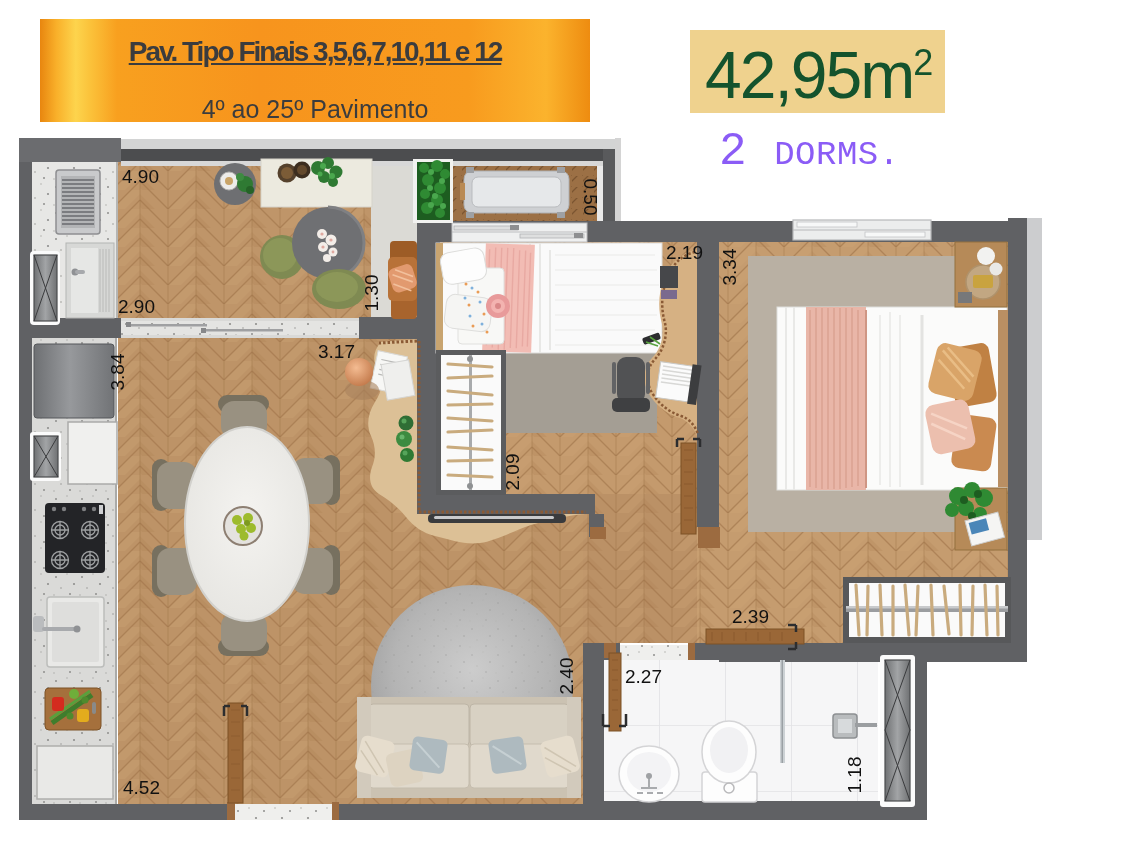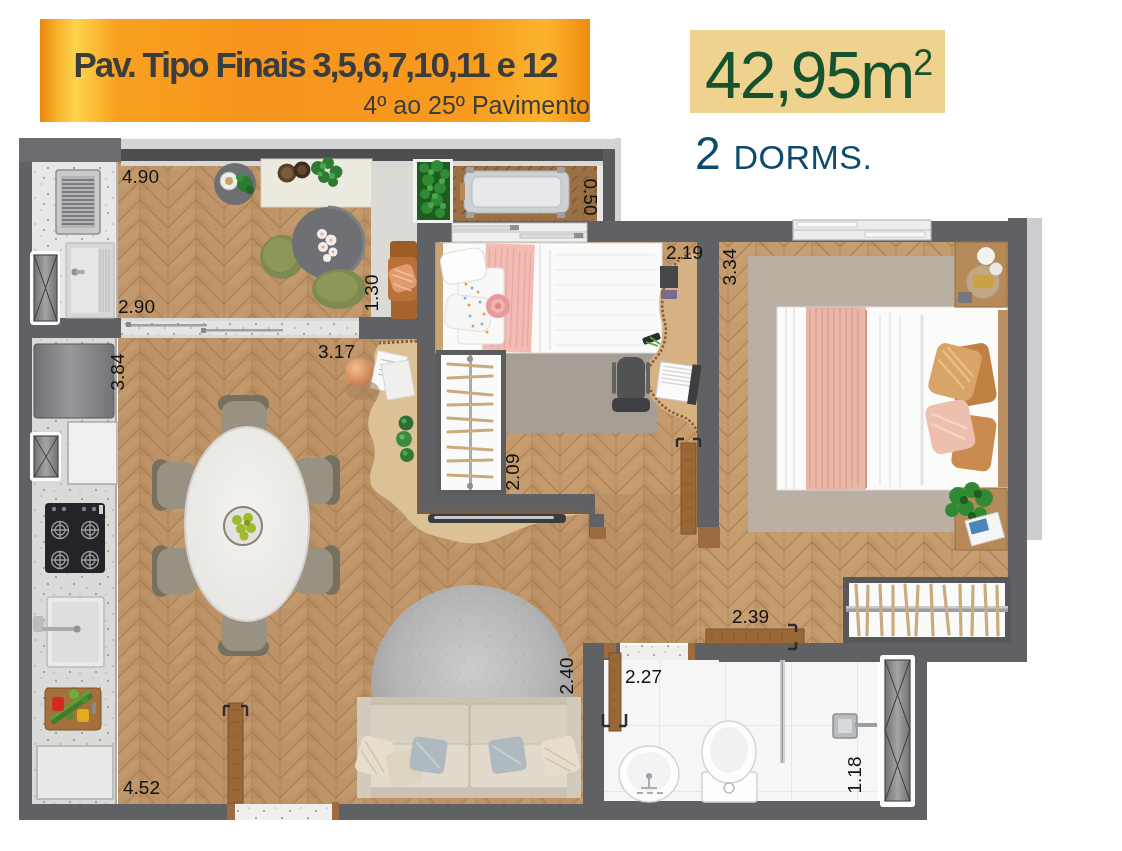--- a/index.html
+++ b/index.html
@@ -1,25 +1,25 @@
 <!DOCTYPE html>
 <html><head>
 <meta charset="utf-8">
 <style>
 html,body{margin:0;padding:0;background:#ffffff;}
 .page{position:relative;width:1122px;height:851px;background:#ffffff;overflow:hidden;font-family:"Liberation Sans",sans-serif;}
 .banner{position:absolute;left:40px;top:19px;width:550px;height:103px;
 background:linear-gradient(90deg,#e8860f 0%,#f9b02a 3%,#fdd44d 6.5%,#fbc33b 9%,#f8a01f 14%,#f7941d 40%,#f89b1e 78%,#fbb32d 92%,#ee8c10 100%);
 text-align:center;color:#3b3c3e;}
-.banner .l1{font-size:35px;font-weight:700;letter-spacing:-2px;margin-top:26px;line-height:40px;white-space:nowrap;}
-.banner .l2{font-size:25px;font-weight:400;line-height:30px;margin-top:5px;text-align:right;}
+.banner .l1{font-size:28px;font-weight:700;letter-spacing:-2px;margin-top:13px;line-height:40px;white-space:nowrap;text-decoration:underline;}
+.banner .l2{font-size:25px;font-weight:400;line-height:30px;margin-top:22px;}
 .areabox{position:absolute;left:690px;top:30px;width:255px;height:83px;background:#efd28e;}
 .areabox .t{position:absolute;left:15px;top:0px;font-size:66px;font-weight:400;color:#14532d;letter-spacing:-2px;line-height:66px;}
 .areabox .t sup{font-size:36px;letter-spacing:0;}
-.dorms{position:absolute;left:695px;top:126px;font-size:46px;color:#0c4a6e;}
+.dorms{position:absolute;left:719px;top:126px;font-size:46px;color:#8b5cf6;font-family:Liberation Mono, monospace;}
 .dorms span{font-size:34px;letter-spacing:0.5px;}
 svg{position:absolute;left:0;top:0;}
 </style>
 </head>
 <body>
 <div class="page">
 
 <div class="banner">
       <div class="l1">Pav. Tipo Finais 3,5,6,7,10,11 e 12</div>
       <div class="l2">4º ao 25º Pavimento</div>

